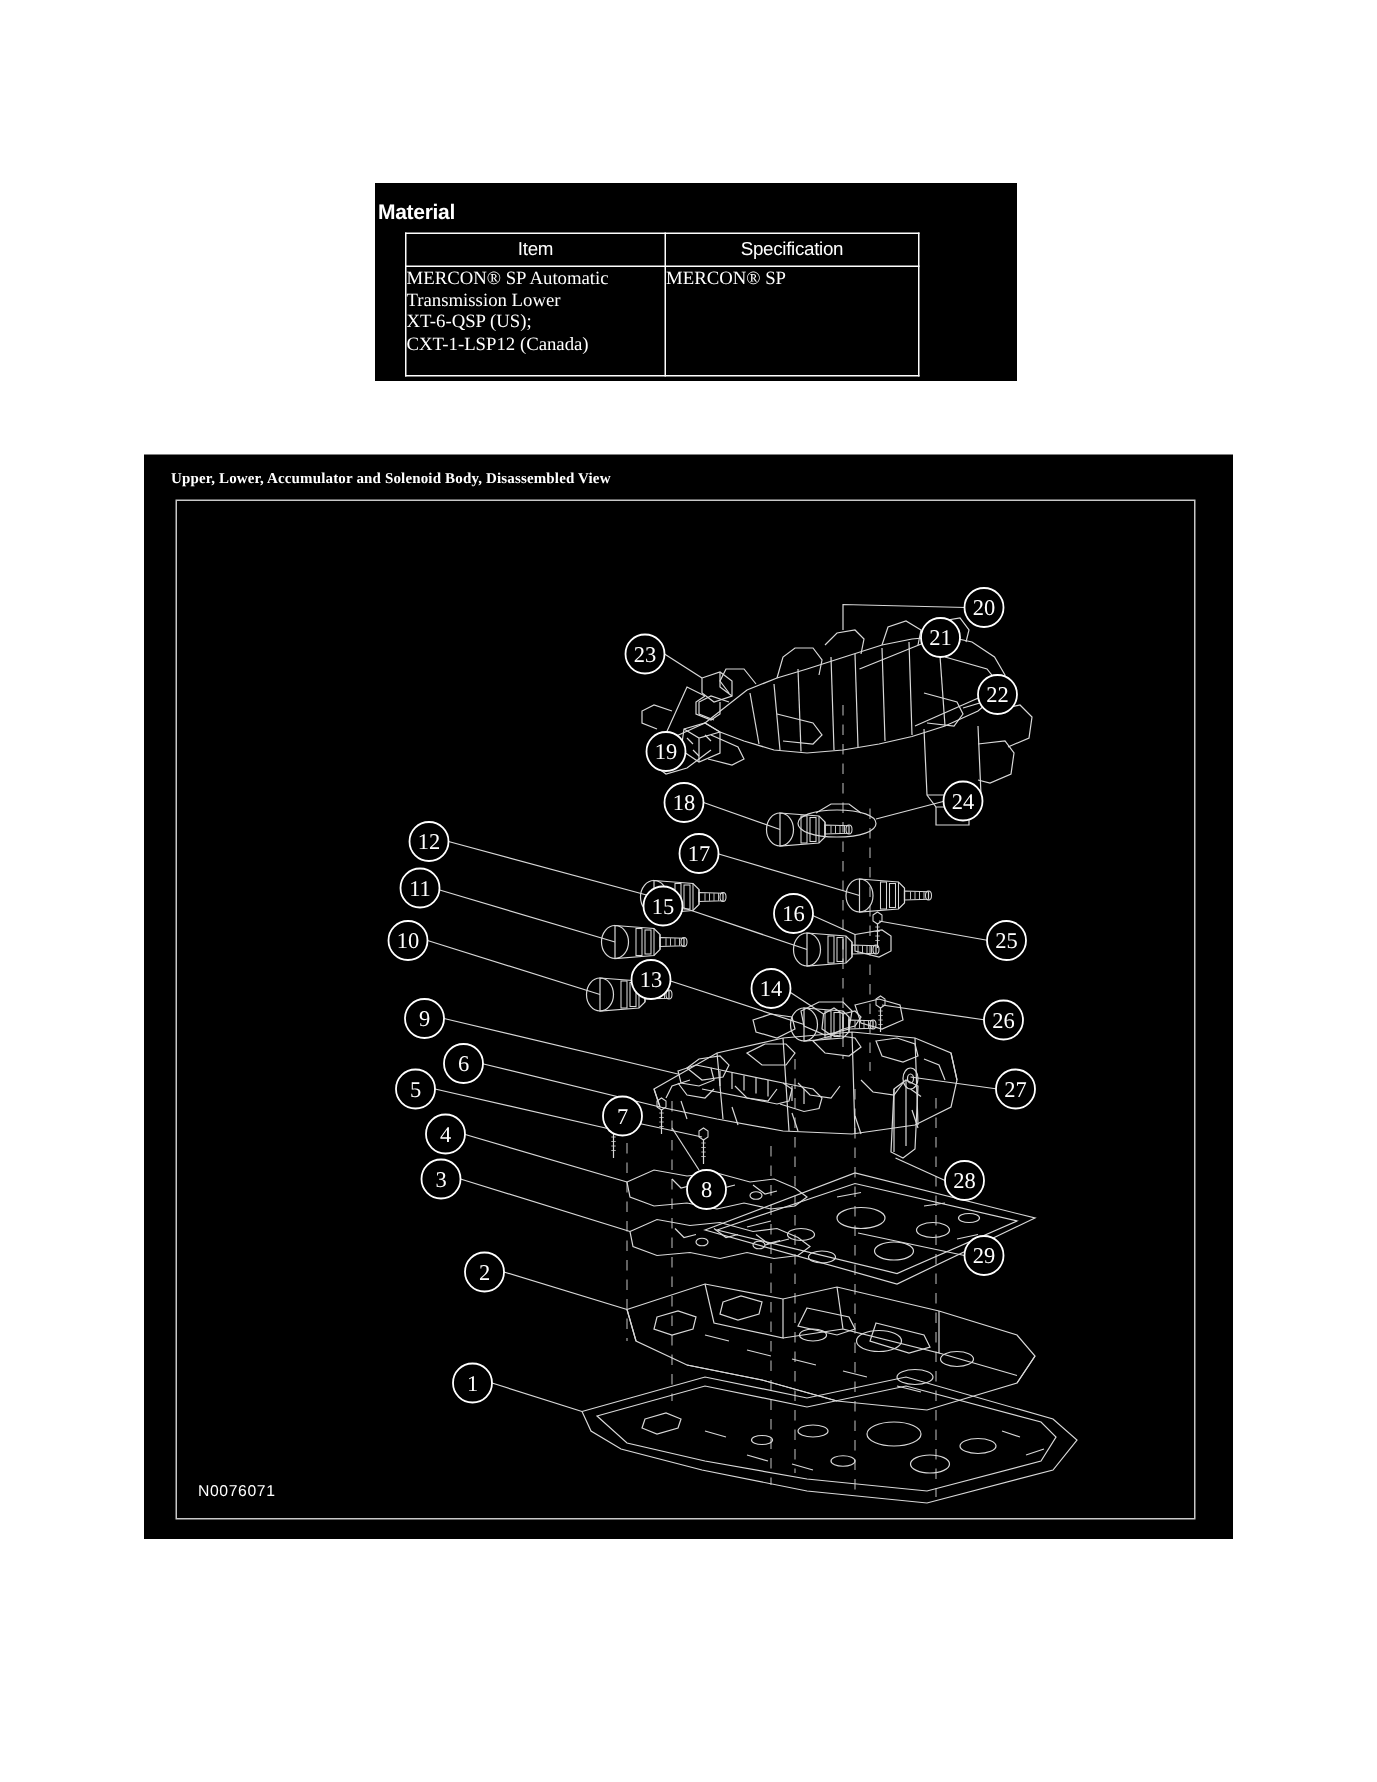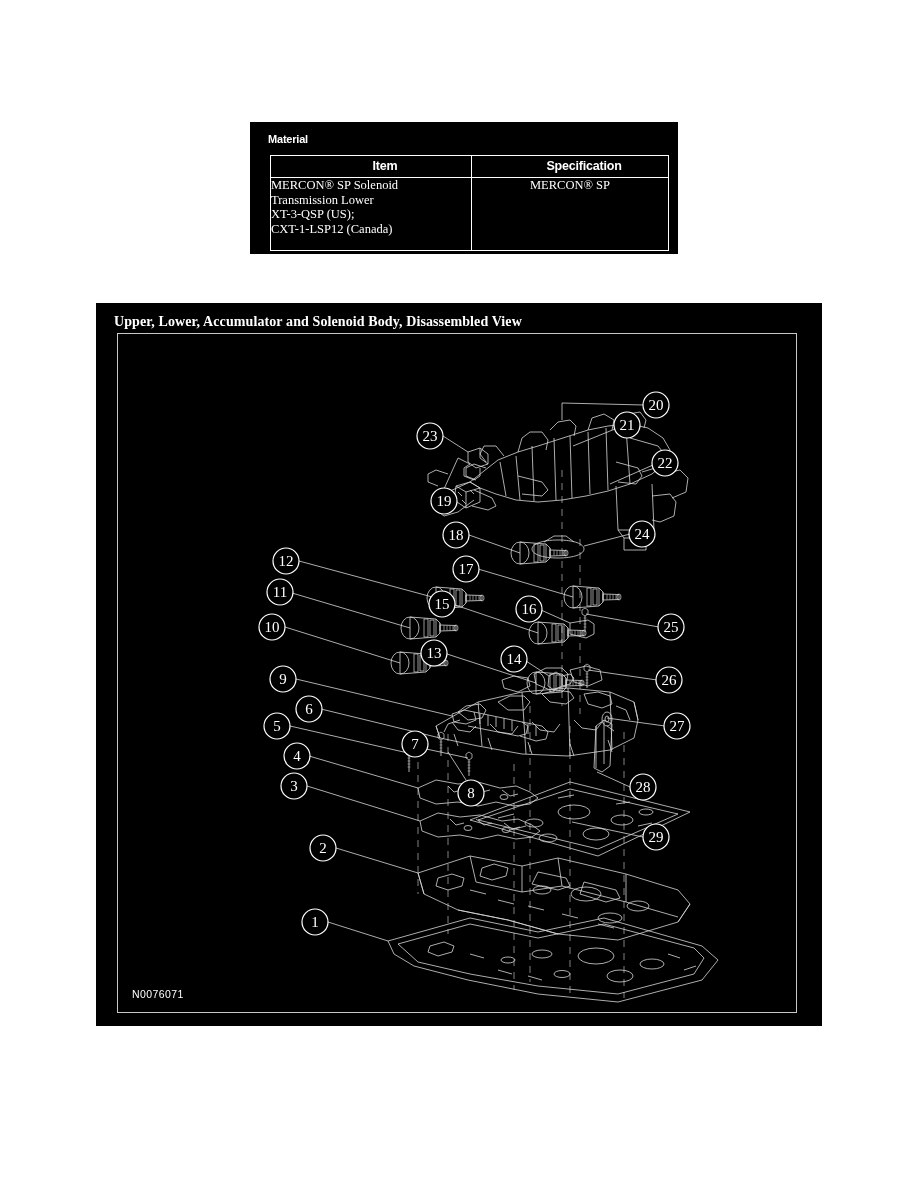--- a/index.html
+++ b/index.html
@@ -20,67 +20,65 @@
     position: absolute;
     left: 250px;
     top: 122px;
     width: 428px;
     height: 132px;
     background: #000000;
     box-sizing: border-box;
   }
   #material-heading {
     position: absolute;
-    left: 18px;
+    left: 2px;
     top: 11px;
     color: #ffffff;
     font-family: "Liberation Sans", sans-serif;
     font-weight: bold;
-    font-size: 11px;
+    font-size: 14px;
     letter-spacing: -0.2px;
     white-space: nowrap;
   }
   #material-table {
     position: absolute;
     left: 20px;
     top: 33px;
     width: 340px;
     border-collapse: collapse;
     table-layout: fixed;
   }
   #material-table th,
   #material-table td {
     border: 1px solid #ffffff;
     color: #ffffff;
     padding: 0;
     vertical-align: top;
   }
   #material-table th {
     font-family: "Liberation Sans", sans-serif;
-    font-weight: bold;
+    font-weight: normal;
     font-size: 12.5px;
     text-align: center;
     height: 21px;
     line-height: 21px;
     letter-spacing: -0.2px;
-    padding-left: 28px;
   }
   #material-table td {
     font-family: "Liberation Serif", serif;
     font-size: 12.5px;
     line-height: 14.6px;
     height: 72px;
   }
   td.item-cell {
     padding: 3px 2px 2px 3px;
     text-align: left;
   }
   td.spec-cell {
     padding: 3px 2px 2px 2px;
-    text-align: center;
   }
   .col-item  { width: 172px; }
   .col-spec  { width: 168px; margin-top: 44px; }
   .item-line { display: block; white-space: nowrap; }
 
   
   #figure-block {
     position: absolute;
     left: 96px;
     top: 303px;
@@ -89,21 +87,21 @@
     background: #000000;
     box-sizing: border-box;
   }
   #figure-title {
     position: absolute;
     left: 18px;
     top: 11px;
     color: #ffffff;
     font-family: "Liberation Serif", serif;
     font-weight: bold;
-    font-size: 14px;
+    font-size: 10px;
     letter-spacing: 0.1px;
     white-space: nowrap;
   }
   #figure-frame {
     position: absolute;
     left: 21px;
     top: 30px;
     width: 680px;
     height: 680px;
     border: 1px solid #c8c8c8;
@@ -137,23 +135,23 @@
   <table id="material-table">
     <thead>
       <tr>
         <th class="col-item">Item</th>
         <th class="col-spec">Specification</th>
       </tr>
     </thead>
     <tbody>
       <tr>
         <td class="item-cell">
-          <span class="item-line">MERCON® SP Solenoid</span>
+          <span class="item-line">MERCON® SP Automatic</span>
           <span class="item-line">Transmission Lower</span>
-          <span class="item-line">XT-3-QSP (US);</span>
+          <span class="item-line">XT-6-QSP (US);</span>
           <span class="item-line">CXT-1-LSP12 (Canada)</span>
         </td>
         <td class="spec-cell">MERCON® SP</td>
       </tr>
     </tbody>
   </table>
 </div>
 
 <div id="figure-block">
   <div id="figure-title">Upper, Lower, Accumulator and Solenoid Body, Disassembled View</div>

